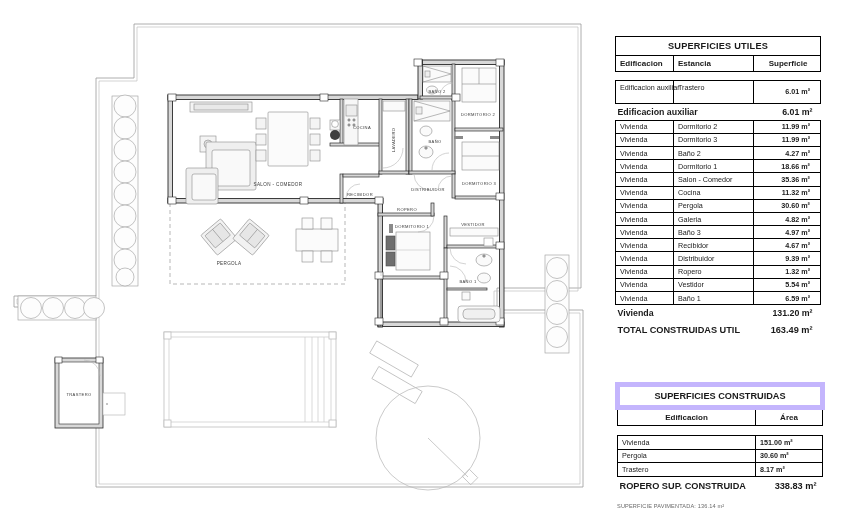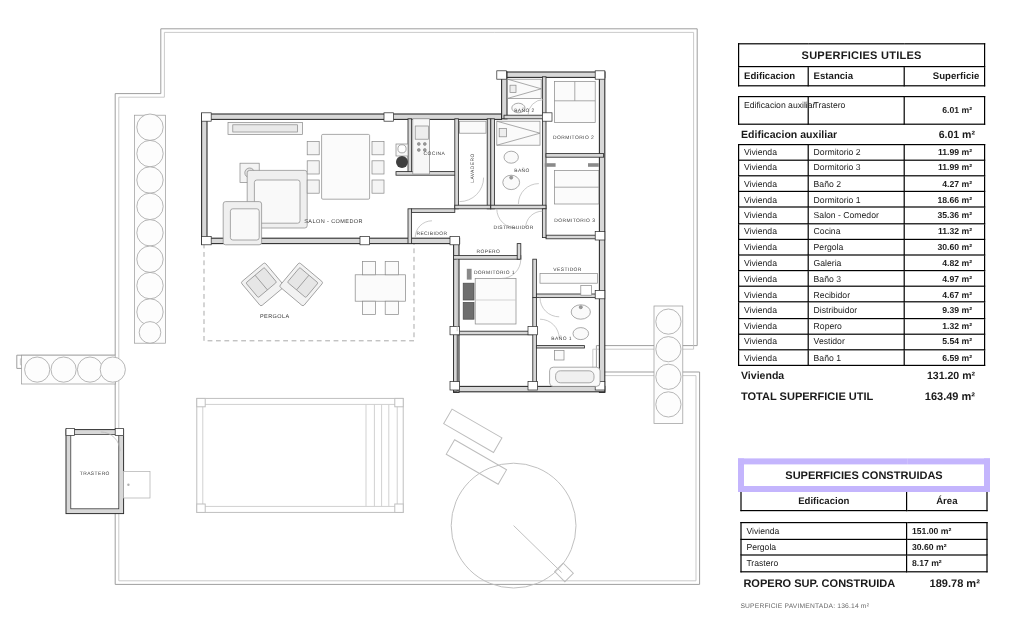--- a/index.html
+++ b/index.html
@@ -50,21 +50,21 @@
     letter-spacing: .2px;
     padding: 4px 0 4px 0;
     border: 1px solid #000;
   }
   #table-utiles .hdr td {
     font-weight: bold;
     font-size: 8px;
     padding: 3px 4px;
     border: 1px solid #000;
   }
-  #table-utiles .hdr td.num { text-align: right; padding-left: 6px; }
+  #table-utiles .hdr td.num { text-align: center; padding-left: 6px; }
 
   #table-utiles tr.spacer td {
     border: none;
     height: 8px;
     padding: 0;
     font-size: 0;
     line-height: 0;
   }
 
   #table-utiles tbody td {
@@ -597,21 +597,21 @@
         <td>Vivienda</td>
         <td>Baño 1</td>
         <td class="num">6.59 m²</td>
       </tr>
 
       <tr class="subtotal">
         <td colspan="2">Vivienda</td>
         <td class="num">131.20 m²</td>
       </tr>
       <tr class="grand">
-        <td colspan="2">TOTAL SUPERFICIE UTIL</td>
+        <td colspan="2">TOTAL CONSTRUIDAS UTIL</td>
         <td class="num">163.49 m²</td>
       </tr>
     </tbody>
   </table>
 
   <table class="sup" id="table-construidas">
     <colgroup>
         <col class="d1">
         <col class="d2">
       </colgroup>
@@ -635,19 +635,19 @@
       <tr>
         <td>Pergola</td>
         <td class="num">30.60 m²</td>
       </tr>
       <tr>
         <td>Trastero</td>
         <td class="num">8.17 m²</td>
       </tr>
       <tr class="grand">
         <td>ROPERO SUP. CONSTRUIDA</td>
-        <td class="num">189.78 m²</td>
+        <td class="num">338.83 m²</td>
       </tr>
     </tbody>
   </table>
 
   <div id="pavimentada-note">SUPERFICIE PAVIMENTADA: 136.14 m²</div>
 </div>
 
 </body></html>

